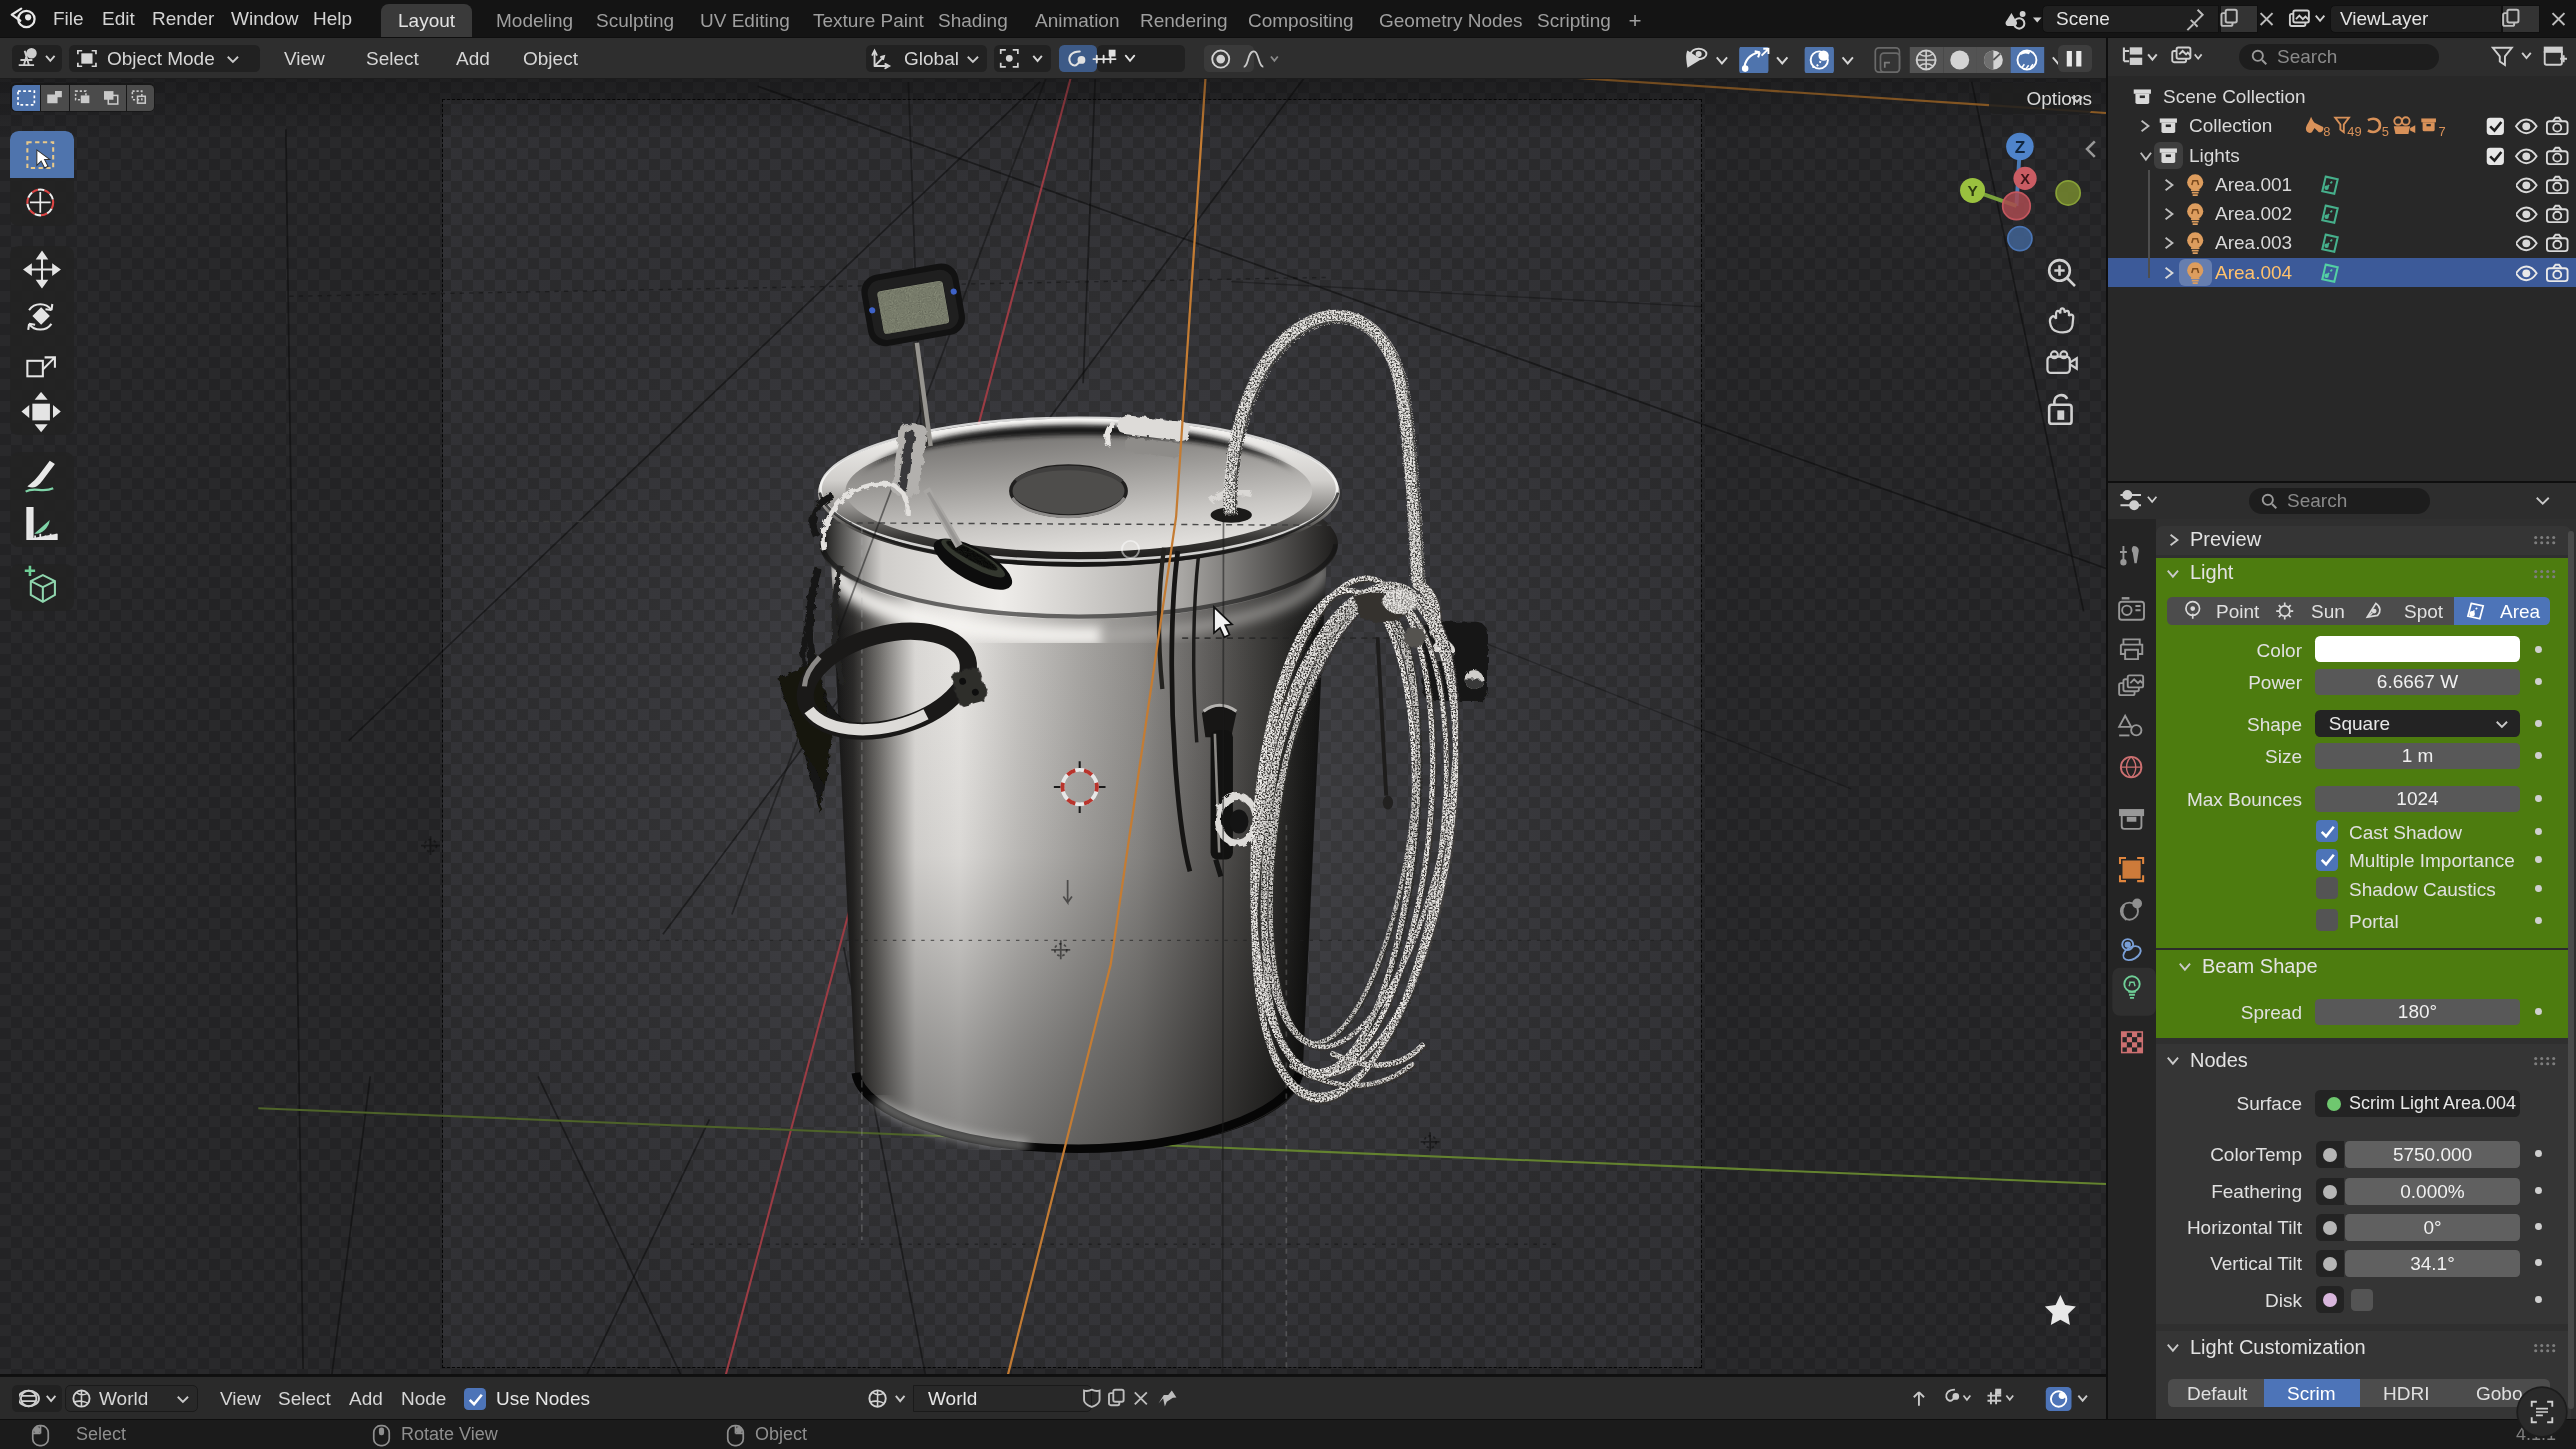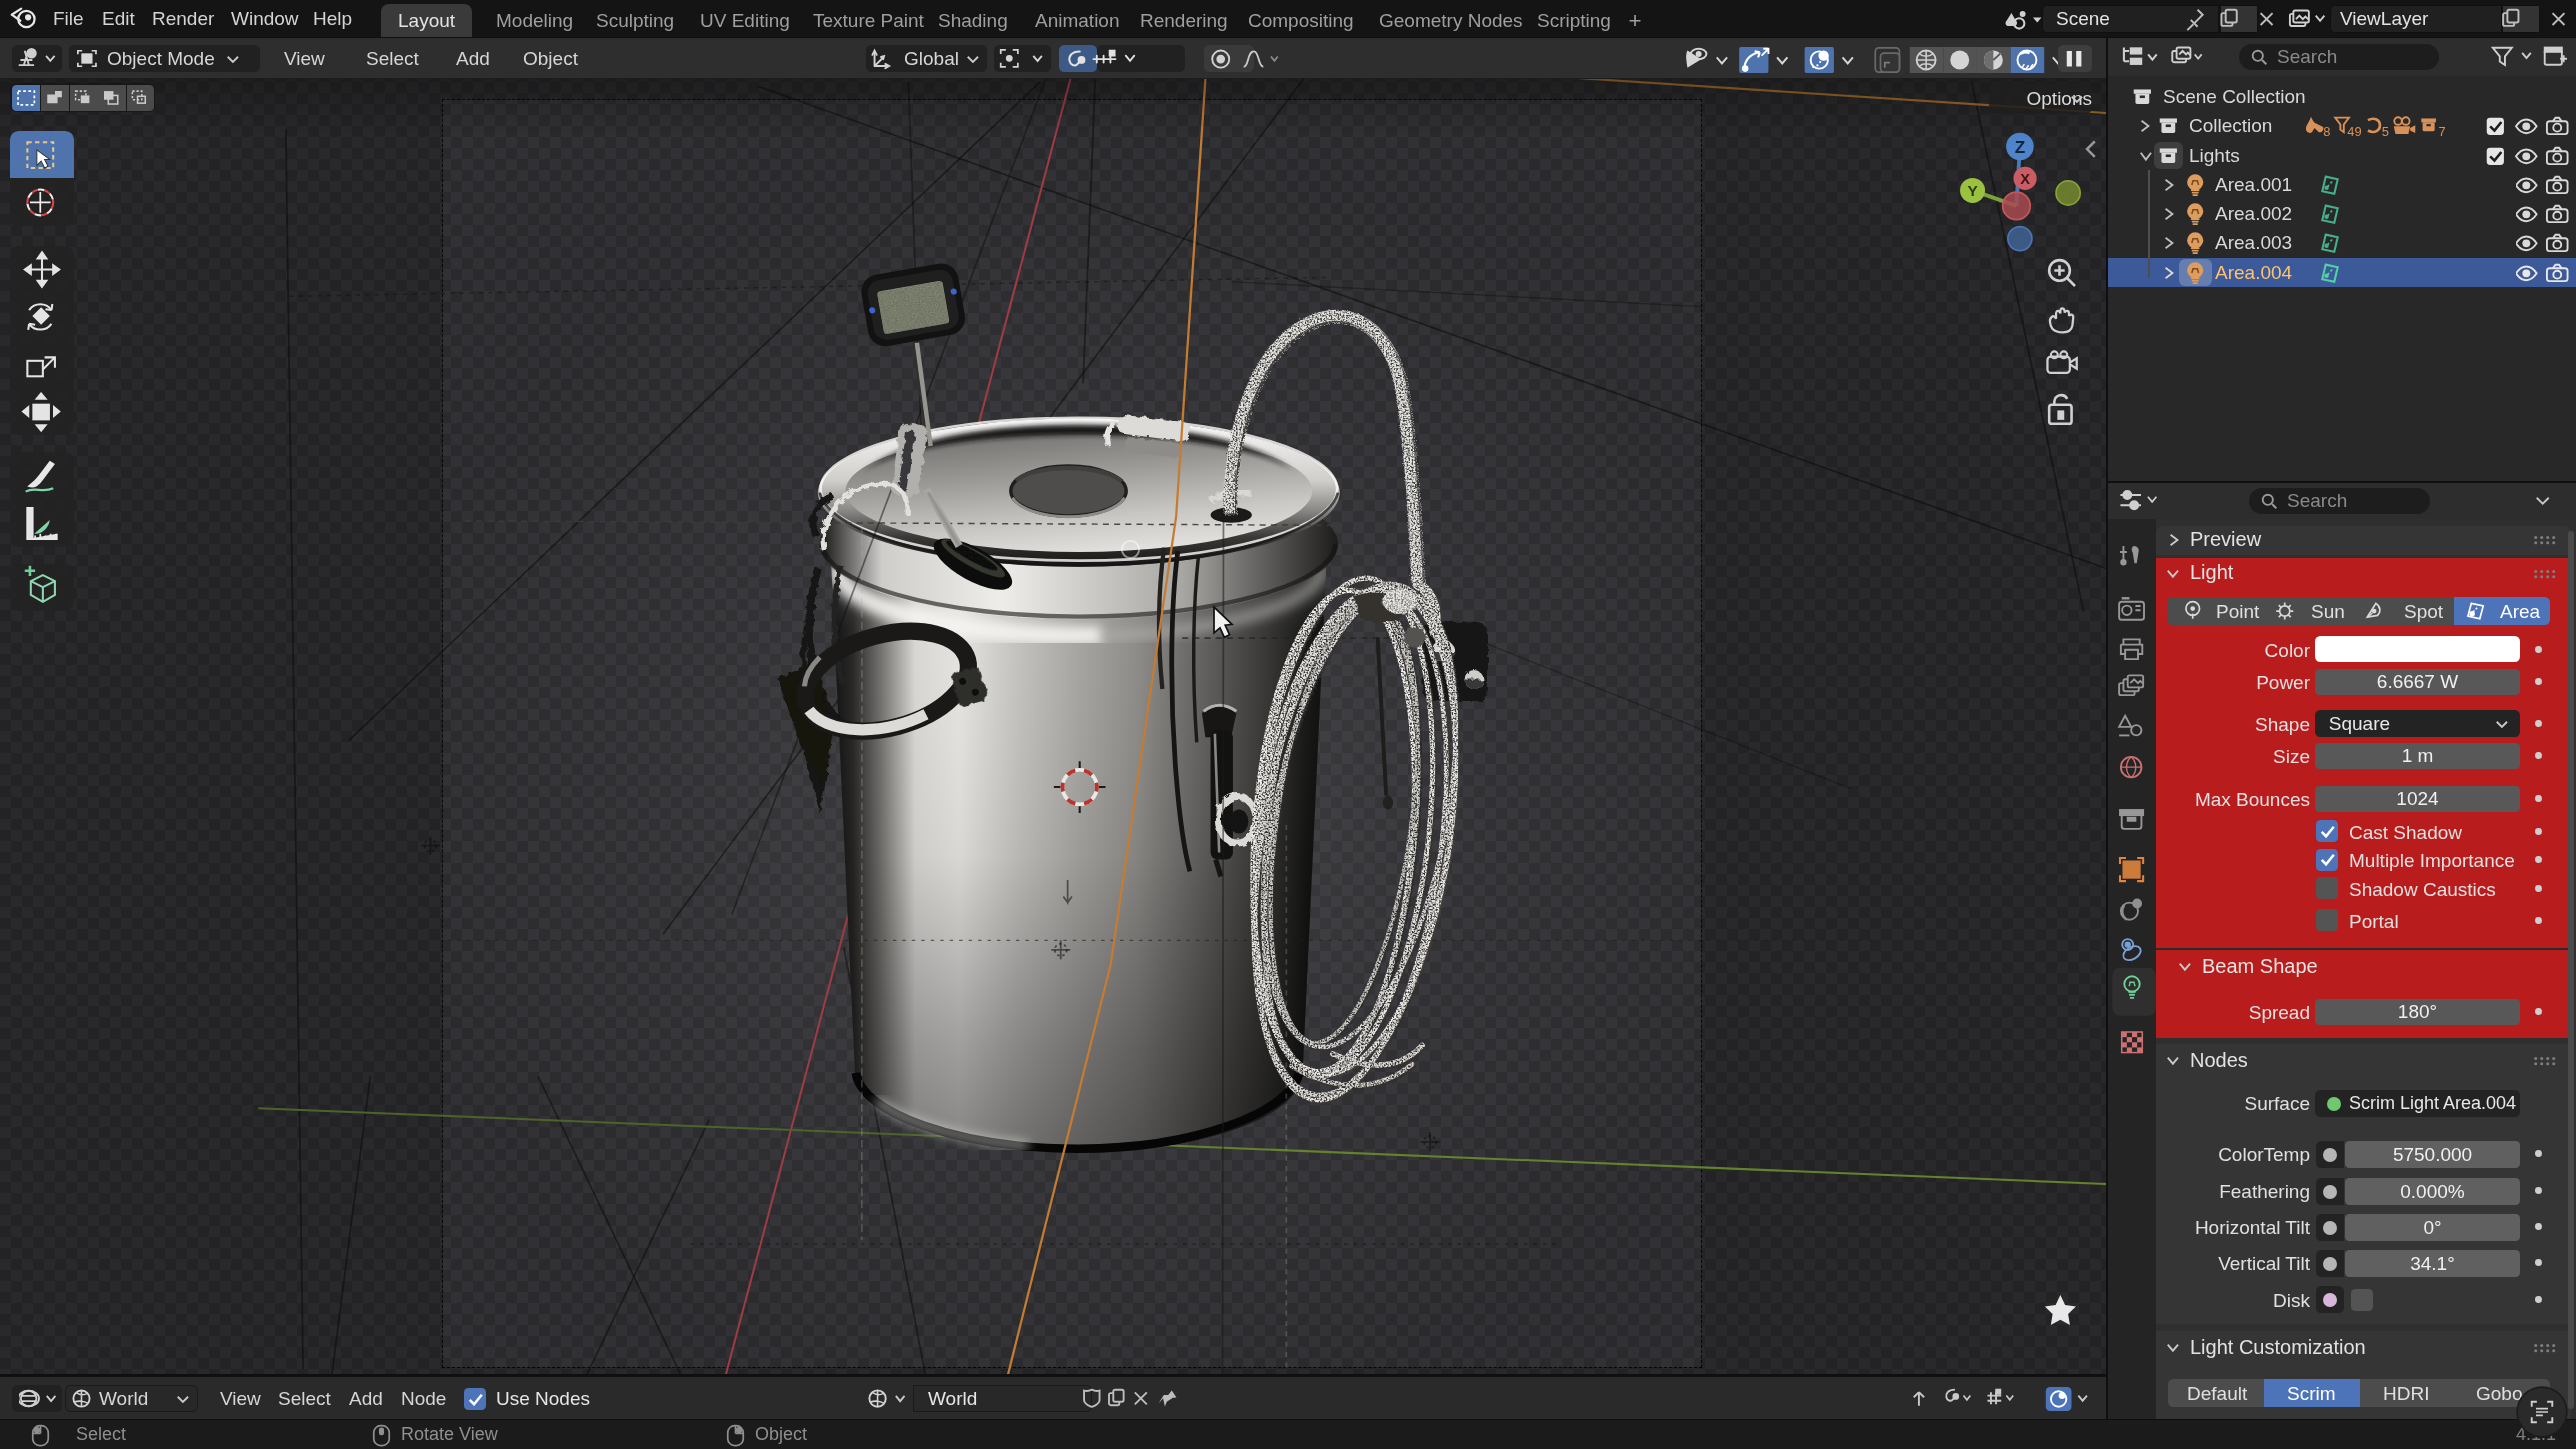--- a/index.html
+++ b/index.html
@@ -33,21 +33,21 @@
 
 #outliner { left:2108px; top:38px; width:468px; height:443px; background:#282828; }
 #outhead { left:0; top:0; width:468px; height:38px; background:#2d2d2d; }
 .orow { position:absolute; left:0; width:468px; height:29px; color:#d9d9d9;
   font-size:19px; line-height:29px; }
 
 
 #properties { left:2108px; top:483px; width:468px; height:936px; background:#2f2f2f; }
 #prophead { left:0; top:0; width:468px; height:36px; background:#2d2d2d; }
 #proptabs { left:0; top:36px; width:48px; height:900px; background:#242424; }
-.plabel { position:absolute; color:#e0e0e0; font-size:19px; text-align:right;margin-left:8px; }
+.plabel { position:absolute; color:#e0e0e0; font-size:19px; text-align:right; }
 .pfield { position:absolute; background:#585858; border-radius:4.3px; color:#f0f0f0;
   font-size:19px; text-align:center; }
 .dot { position:absolute; width:6.9px; height:6.9px; border-radius:50%; background:#cfcfcf; }
 
 
 #shaderhead { left:0; top:1376px; width:2106px; height:43px; background:#2a2a2a;
   border-top:1.7px solid #111; }
 #shaderhead .menu { color:#d6d6d6; font-size:19px; line-height:43px;text-align:center; }
 #statusbar { left:0; top:1419px; width:2576px; height:30px; background:#1b1b1b;
   border-top:0.9px solid #0e0e0e; color:#8f8f8f; font-size:18px; line-height:29px; }
@@ -1008,21 +1008,21 @@
               <circle cx="17" cy="3" r="1.8"></circle>
               <circle cx="24" cy="3" r="1.8"></circle>
               <circle cx="3" cy="9" r="1.8"></circle>
               <circle cx="10" cy="9" r="1.8"></circle>
               <circle cx="17" cy="9" r="1.8"></circle>
               <circle cx="24" cy="9" r="1.8"></circle>
             </g>
           </svg>
       </div>
 
-      <div class="abs" style="left:0;top:39px;width:415px;height:480px;background:#b91c1c">
+      <div class="abs" style="left:0;top:39px;width:415px;height:480px;background:#4d7c0f">
         <svg class="abs" style="left:10.3px;top:11.2px" width="13.8" height="10.3" viewBox="0 0 16 12">
             <path d="M2 2 l6 7 l6 -7" fill="none" stroke="#c9c9c9" stroke-width="2.2"></path>
           </svg>
         <span class="abs" style="left:34px;top:3.4px;color:#e3e3e3;font-size:20px">Light</span>
         <svg class="abs" style="left:377px;top:11.2px" width="26" height="10.3" viewBox="0 0 30 12">
             <g fill="#7e7e7e">
               <circle cx="3" cy="3" r="1.8"></circle>
               <circle cx="10" cy="3" r="1.8"></circle>
               <circle cx="17" cy="3" r="1.8"></circle>
               <circle cx="24" cy="3" r="1.8"></circle>

